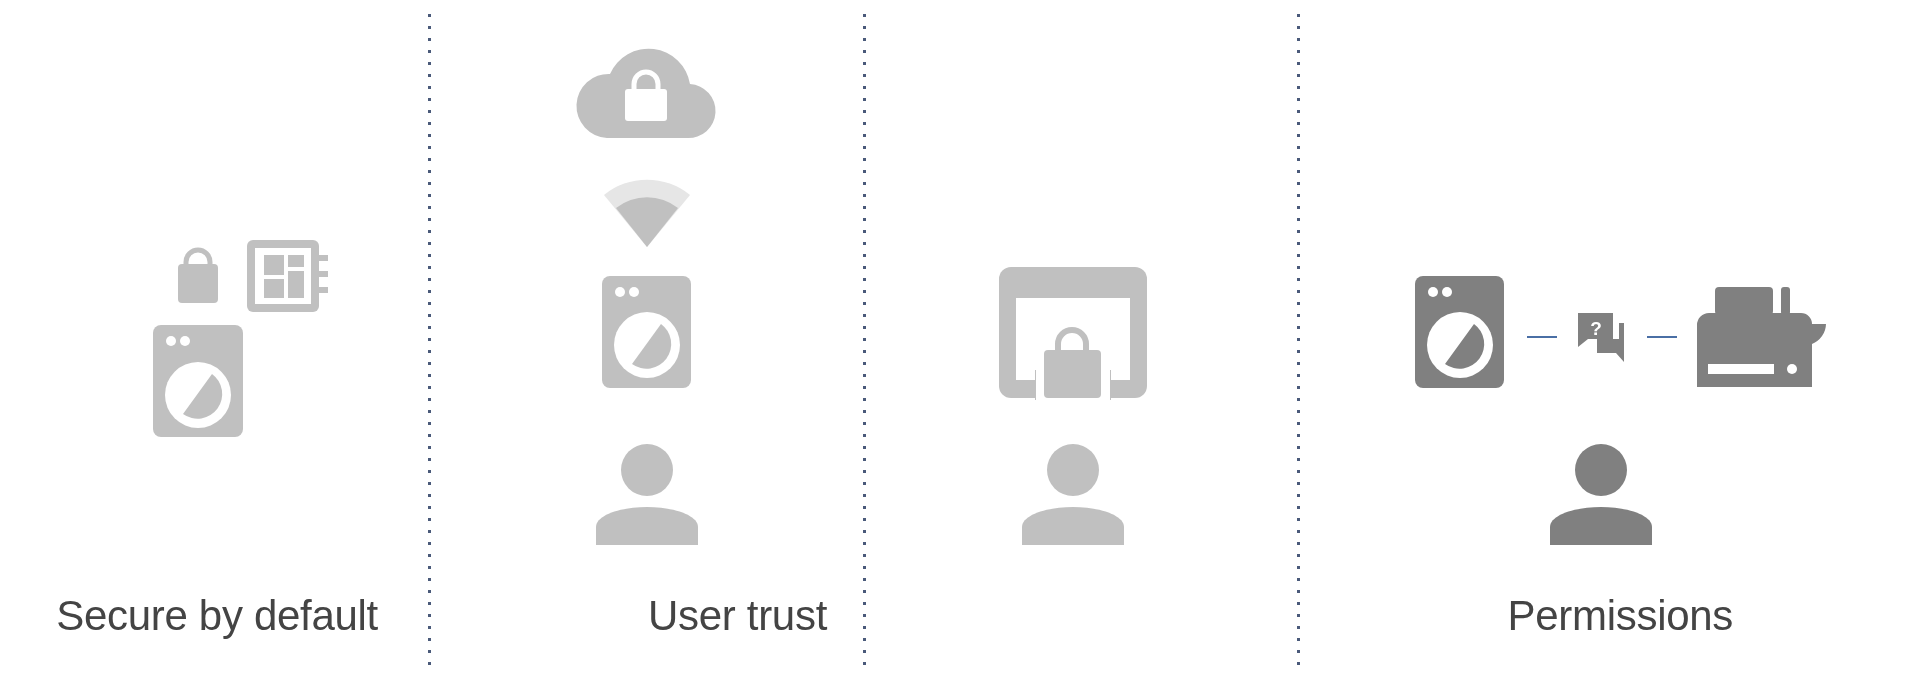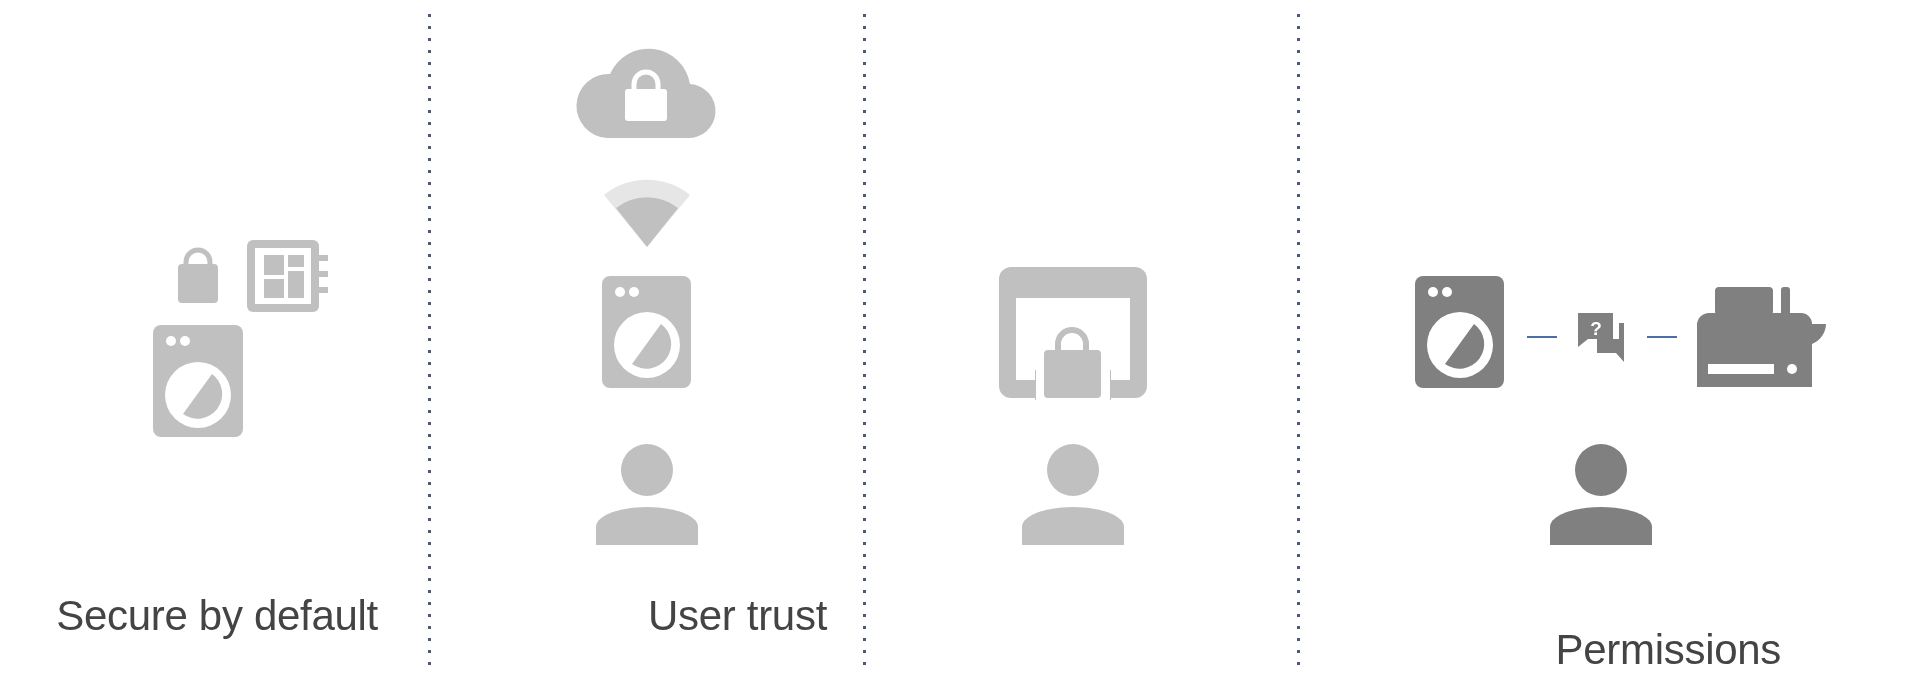--- a/index.html
+++ b/index.html
@@ -117,15 +117,15 @@
       </g>
       <g fill="#808080">
         <circle cx="1601" cy="470" r="26"></circle>
         <path d="M1550 545 v-18 c0 -12 25 -20 51 -20 s51 8 51 20 v18 z"></path>
       </g>
     </g>
   </svg>
 
   <div class="label" style="left:18px; width:360px;">Secure by default</div>
   <div class="label" style="left:467px; width:360px;">User trust</div>
-  <div class="label" style="left:1421px; width:360px;margin-top:34px;">Permissions</div>
+  <div class="label" style="left:1373px; width:360px;">Permissions</div>
 
 </div>
 
 </body></html>

